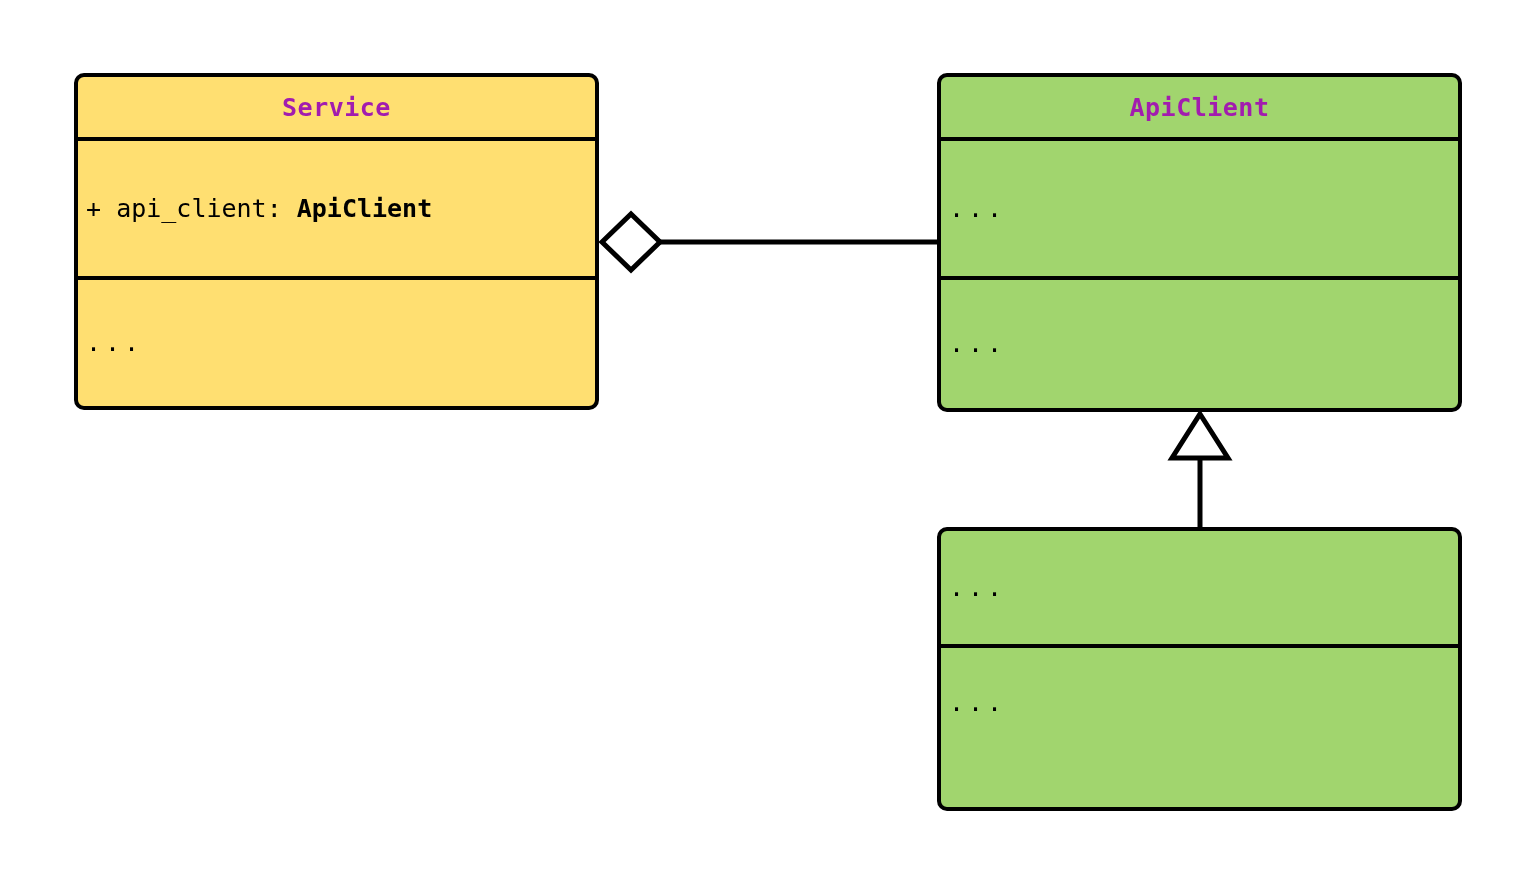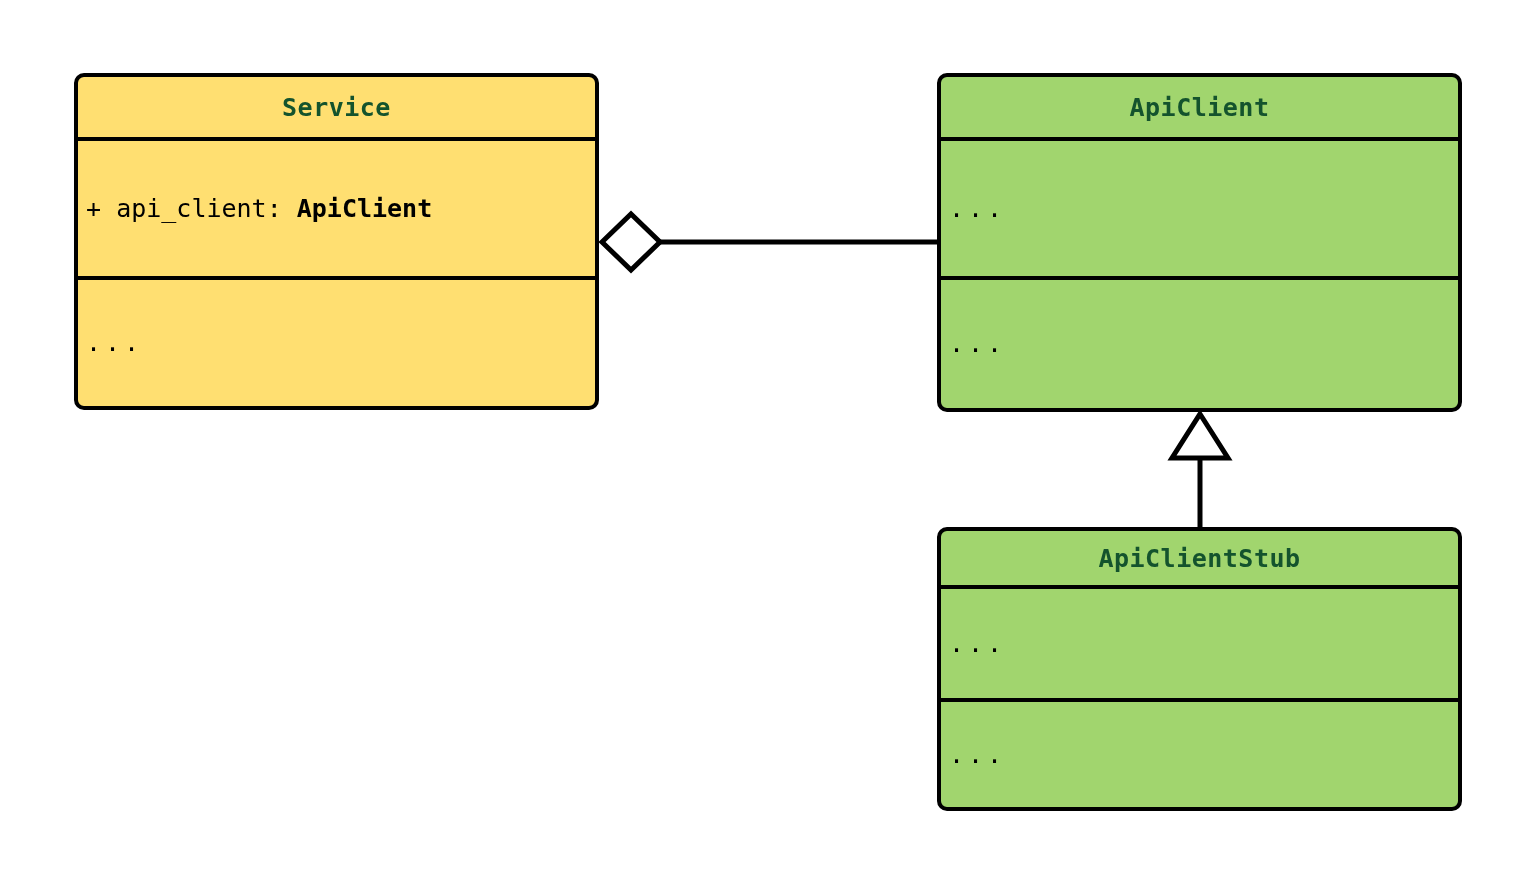--- a/index.html
+++ b/index.html
@@ -32,21 +32,21 @@
 
   .uml-title {
     box-sizing: border-box;
     flex: 0 0 auto;
     display: flex;
     align-items: center;
     justify-content: center;
     font-weight: bold;
     font-size: 25px;
     letter-spacing: 0.5px;
-    color: #14532d;
+    color: #a21caf;
     border-bottom: 4px solid #000000;
   }
   .uml-compartment {
     box-sizing: border-box;
     display: flex;
     align-items: center;
     padding-left: 8px;
     font-size: 25px;
     color: #000000;
     white-space: pre;
@@ -99,21 +99,20 @@
     <div class="uml-title" style="height:64px;">ApiClient</div>
     <div class="uml-compartment" style="height:137px;">
       <span class="ellipsis">...</span>
     </div>
     <div class="uml-compartment" style="height:134px;">
       <span class="ellipsis">...</span>
     </div>
   </div>
 
   <div class="uml-class fill-green" style="left:937px; top:527px; width:525px; height:284px;">
-    <div class="uml-title" style="height:58px;">ApiClientStub</div>
     <div class="uml-compartment" style="height:113px;">
       <span class="ellipsis">...</span>
     </div>
     <div class="uml-compartment" style="height:113px;">
       <span class="ellipsis">...</span>
     </div>
   </div>
 
 </div>
 

